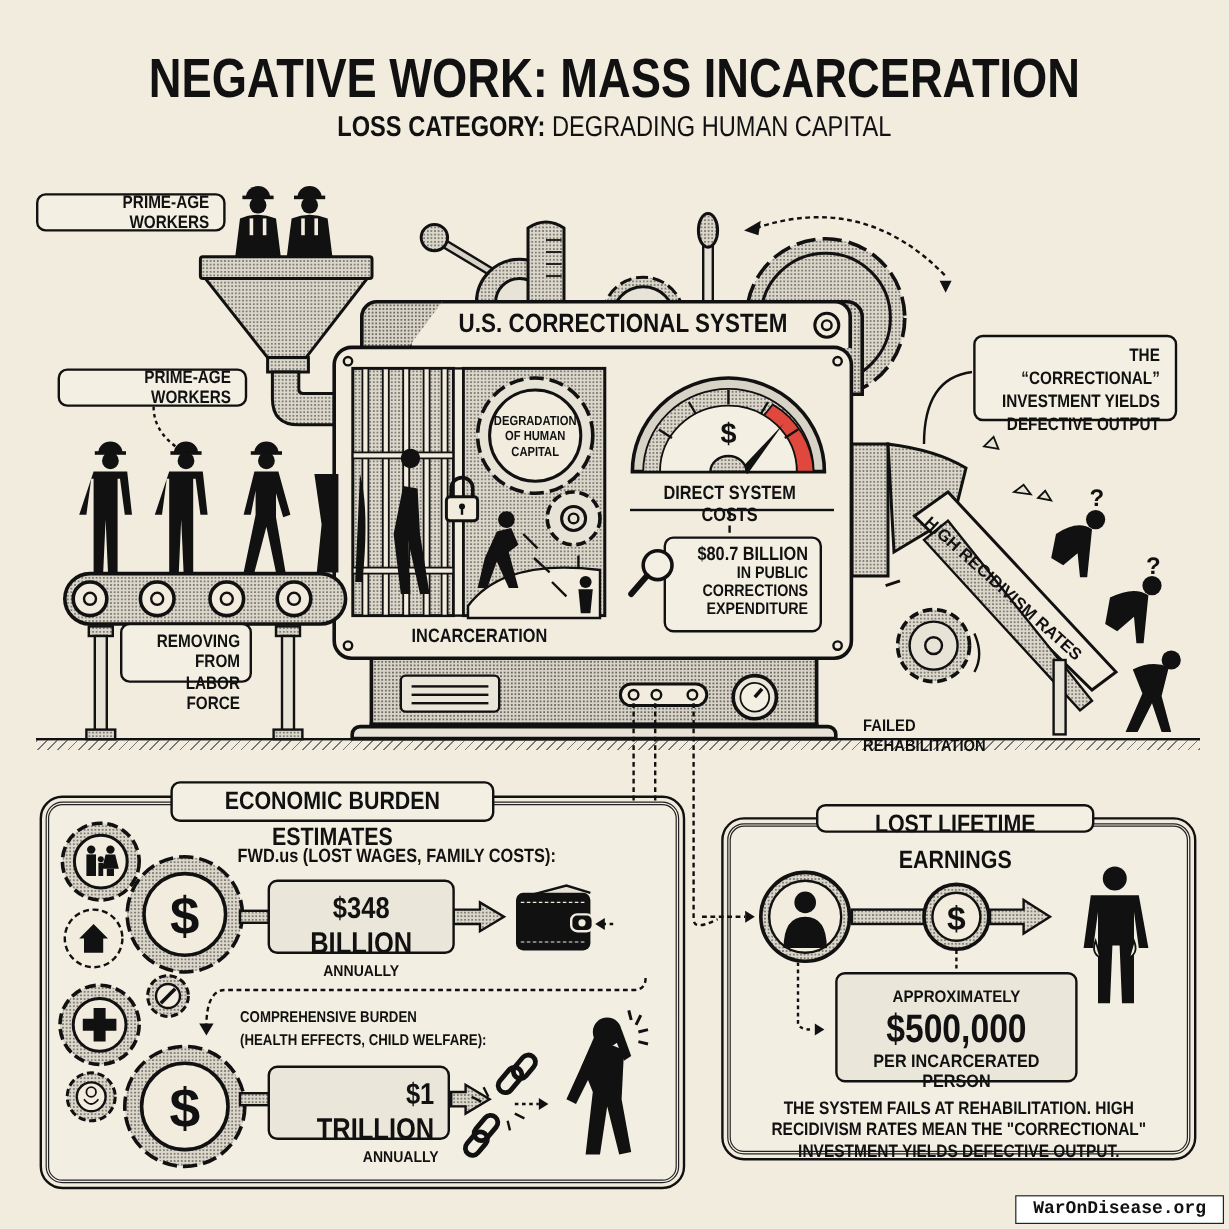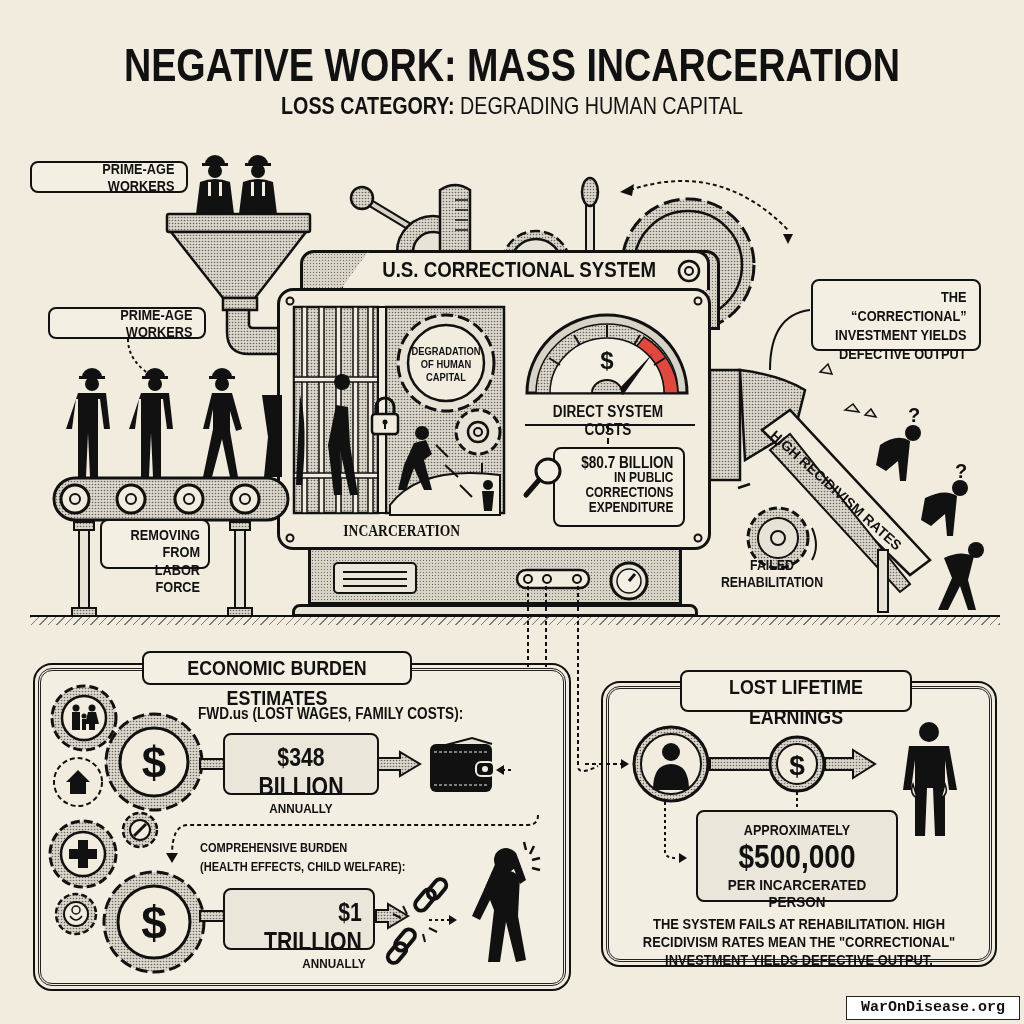--- a/index.html
+++ b/index.html
@@ -192,21 +192,21 @@
       <line x1="55" y1="150" x2="68" y2="162"></line>
       <line x1="70" y1="170" x2="82" y2="182"></line>
       <line x1="92" y1="148" x2="92" y2="158"></line>
   </g>
 </svg>
 <div class="abs txt" style="left:398px;top:345px;width:96px;text-align:center;font-size:11px;line-height:13px;">
   <span style="display:block;transform:scaleX(0.85);">DEGRADATION</span>
   <span style="display:block;transform:scaleX(0.85);">OF HUMAN</span>
   <span style="display:block;transform:scaleX(0.85);">CAPITAL</span>
 </div>
-<div class="abs txt" style="left:330px;top:522px;width:140px;text-align:right;font-size:16px;font-family:Liberation Serif, serif;">
+<div class="abs txt" style="left:330px;top:522px;width:140px;text-align:center;font-size:16px;">
   <span style="transform:scaleX(0.85);">INCARCERATION</span>
 </div>
 
 <svg class="abs" style="left:522px;top:313px;" width="170" height="85">
   <path d="M5 80 a80 78 0 0 1 160 0z" fill="#d8d3c7" stroke="#111" stroke-width="3"></path>
   <path d="M14 80 a71 69 0 0 1 142 0z" fill="url(#dots)" stroke="#111" stroke-width="1.5"></path>
   <path d="M122 24 A71 69 0 0 1 156 80 h-14 a57 55 0 0 0 -28 -46z" fill="#e0483d" stroke="#111" stroke-width="1.5"></path>
   <path d="M28 80 a57 55 0 0 1 86 -46 L122 24" fill="none"></path>
   <path d="M28 80 a57 55 0 0 1 114 0z" fill="#f4efe3" stroke="#111" stroke-width="1.5"></path>
   <g stroke="#111" stroke-width="2">
@@ -342,21 +342,21 @@
   <text x="255" y="168" font-family="Liberation Sans, sans-serif" font-weight="700" font-size="20" fill="#111">?</text>
   <circle cx="78" cy="228" r="30" fill="url(#dots)" stroke="#111" stroke-width="3" stroke-dasharray="8 4"></circle>
   <circle cx="78" cy="228" r="20" fill="#e8e3d7" stroke="#111" stroke-width="2"></circle>
   <circle cx="78" cy="228" r="7" fill="none" stroke="#111" stroke-width="2"></circle>
   <path d="M38 178 l12 -4" stroke="#111" stroke-width="2.5"></path>
   <path d="M112 218 q8 18 0 32" fill="none" stroke="#111" stroke-width="2"></path>
 </svg>
 <div class="abs txt" style="left:778px;top:427px;width:160px;font-size:14px;transform:rotate(42deg);transform-origin:left top;white-space:nowrap;">
   <span>HIGH RECIDIVISM RATES</span>
 </div>
-<div class="abs txt" style="left:712px;top:557px;width:120px;text-align:center;font-size:14px;line-height:17px;">
+<div class="abs txt" style="left:712px;top:596px;width:120px;font-size:14px;line-height:17px;">
   <span style="display:block;transform:scaleX(0.88);">FAILED</span>
   <span style="display:block;transform:scaleX(0.88);">REHABILITATION</span>
 </div>
 
 <svg class="abs" style="left:480px;top:586px;" width="180" height="250">
   <g fill="none" stroke="#111" stroke-width="2" stroke-dasharray="4 3">
     <path d="M48 0 v175 q0 10 -10 10 h-300"></path>
     <path d="M66 0 v170 q0 -20 -10 -20"></path>
     <path d="M98 0 v180 q0 10 20 0"></path>
   </g>
@@ -461,21 +461,21 @@
   </g>
   <g stroke="#111" stroke-width="2.5">
       <line x1="62" y1="2" x2="64" y2="10"></line>
       <line x1="72" y1="6" x2="68" y2="14"></line>
       <line x1="78" y1="18" x2="70" y2="20"></line>
       <line x1="78" y1="30" x2="70" y2="28"></line>
     </g>
 </svg>
 
 <div class="abs panel" style="left:606px;top:686px;width:386px;height:276px;"></div>
-<div class="abs panel-title" style="left:680px;top:670px;width:232px;height:42px;line-height:30px;">
+<div class="abs panel-title" style="left:680px;top:670px;width:232px;height:24px;line-height:30px;">
   <span>LOST LIFETIME EARNINGS</span>
 </div>
 <svg class="abs" style="left:585px;top:722px;" width="400" height="150">
   <path d="M0 42 h36" fill="none" stroke="#111" stroke-width="2" stroke-dasharray="4 3"></path>
   <path d="M36 37 l8 5 l-8 5z" fill="#111"></path>
   <rect x="125" y="36" width="60" height="12" fill="url(#dots)" stroke="#111" stroke-width="2"></rect>
   <path d="M240 36 h28 v-8 l22 14 l-22 14 v-8 h-28z" fill="url(#dots)" stroke="#111" stroke-width="2"></path>
   <circle cx="86" cy="42" r="37" fill="url(#dots)" stroke="#111" stroke-width="3"></circle>
   <circle cx="86" cy="42" r="30" fill="#f2ecdf" stroke="#111" stroke-width="2"></circle>
   <g fill="#111">

